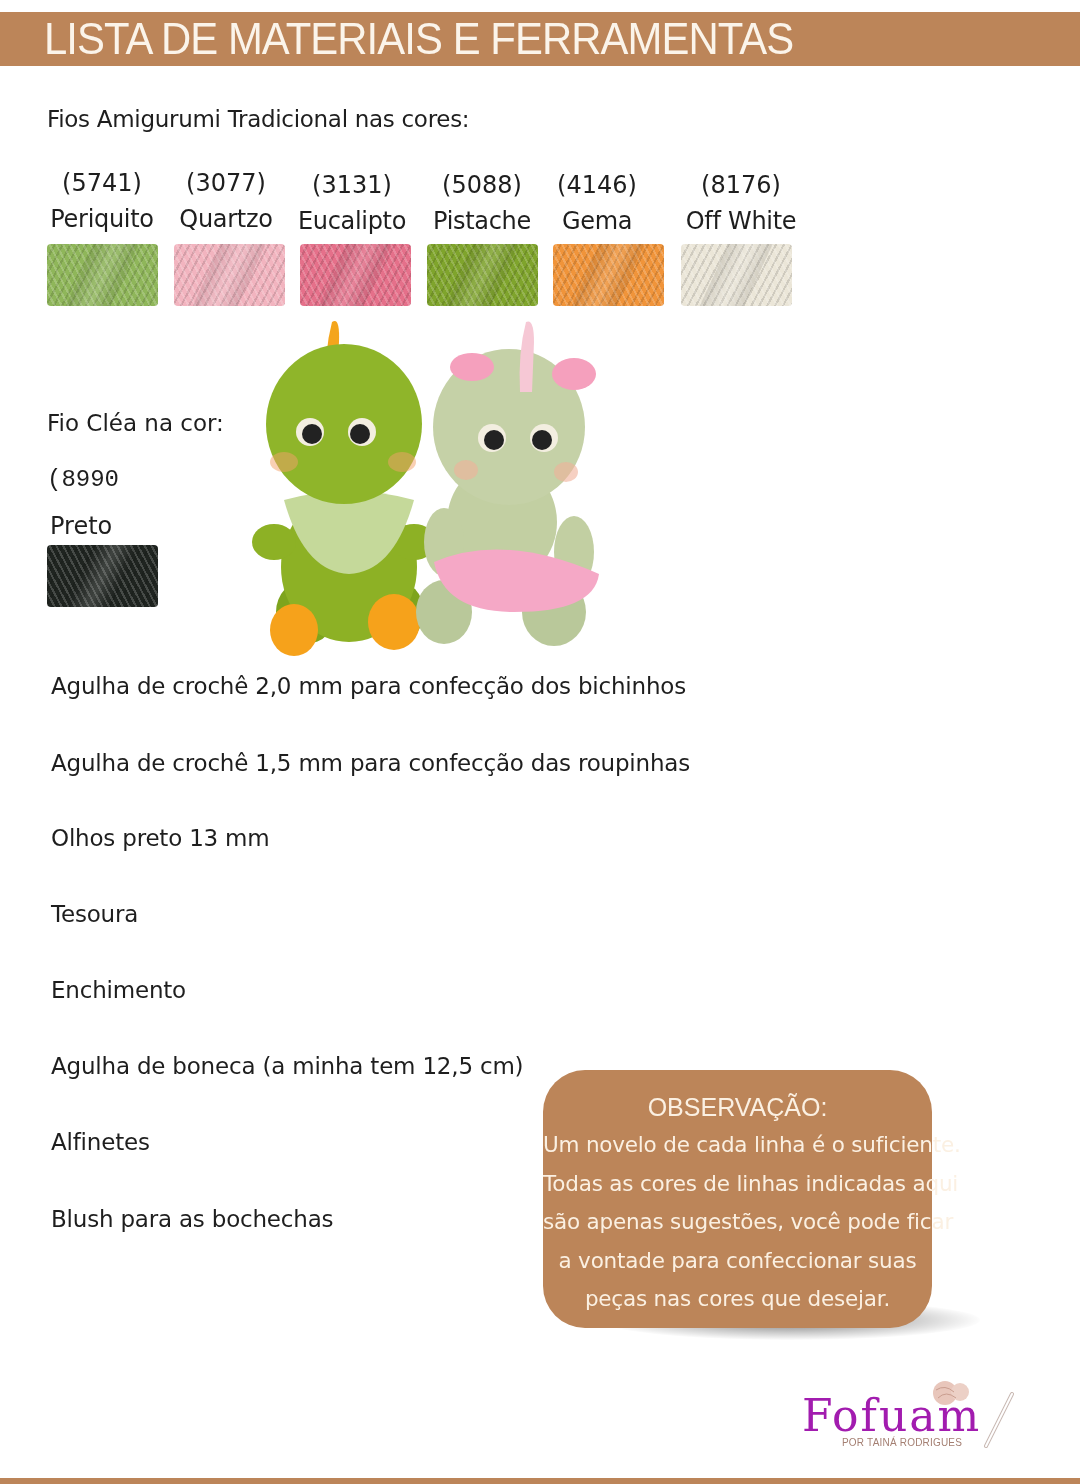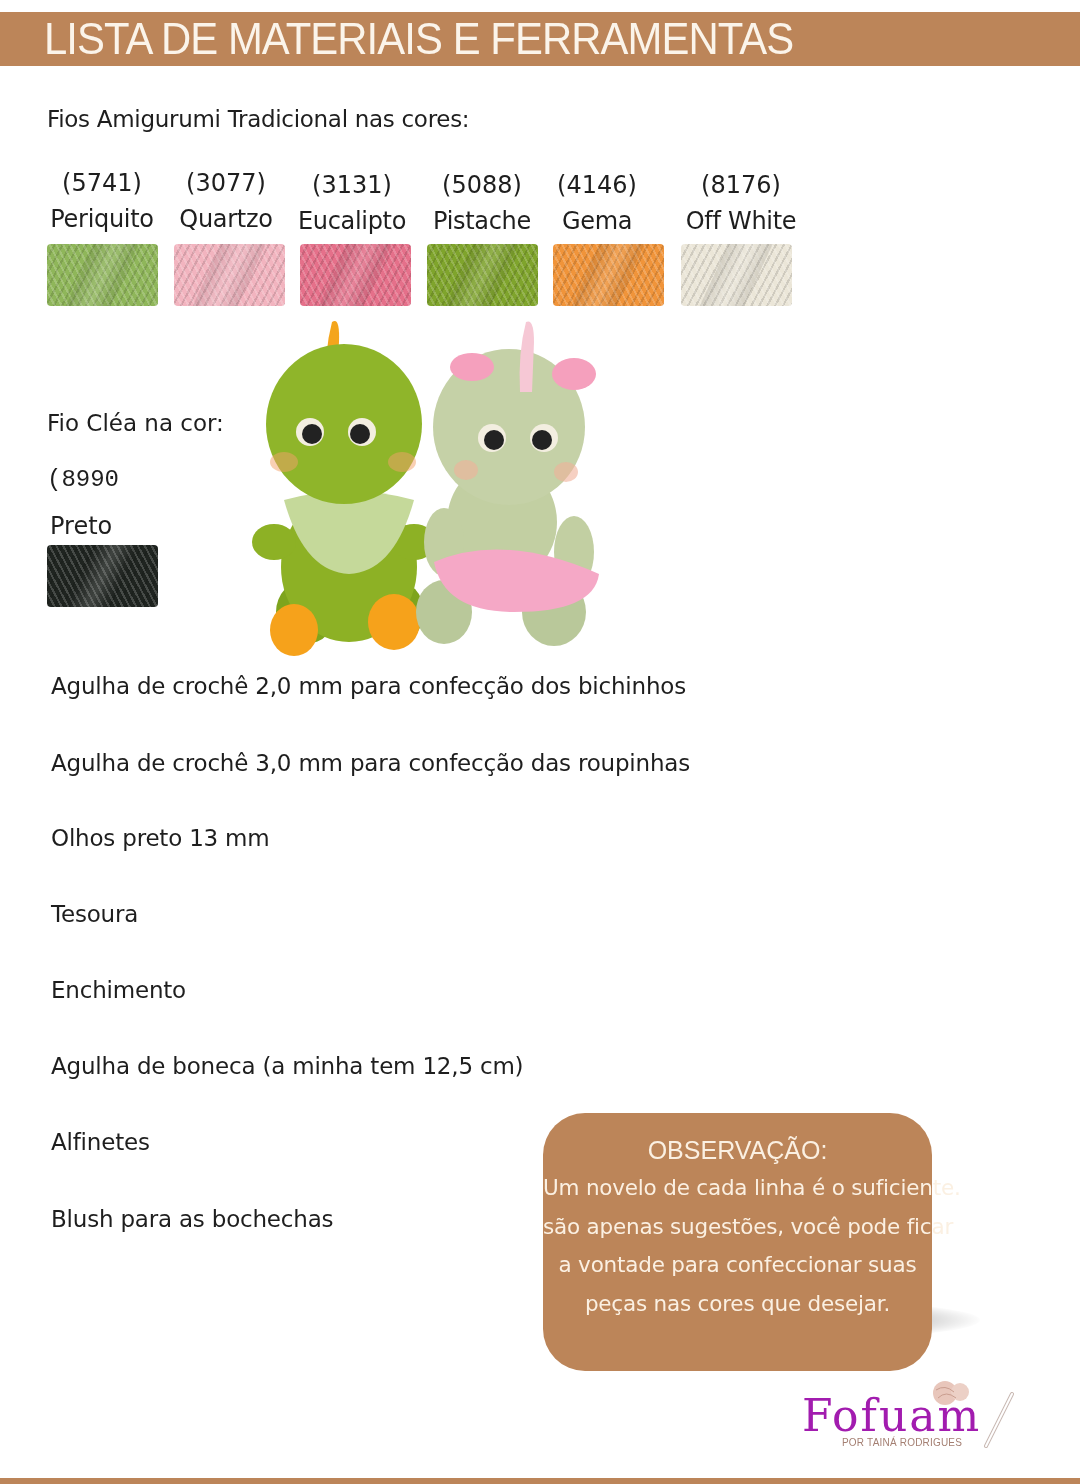--- a/index.html
+++ b/index.html
@@ -45,21 +45,21 @@
 
   .photo { position: absolute; left: 244px; top: 312px; width: 370px; height: 352px; }
 
   .tool-item { position: absolute; left: 51px; font-size: 23px; white-space: nowrap; letter-spacing: -0.2px; }
 
   .note-shadow {
     position: absolute; left: 600px; top: 1300px; width: 380px; height: 40px;
     border-radius: 50%; background: radial-gradient(ellipse at center, rgba(0,0,0,0.55) 0%, rgba(0,0,0,0.2) 45%, rgba(0,0,0,0) 72%);
   }
   .note-box {
-    position: absolute; left: 543px; top: 1113px; width: 389px; height: 258px;
+    position: absolute; left: 543px; top: 1070px; width: 389px; height: 258px;
     background: #bc8559; border-radius: 42px; color: #fbf0e2; text-align: center;
     padding-top: 18px;
   }
   .note-title { font-family: "Liberation Sans", sans-serif; font-size: 25px; line-height: 38px; }
   .note-line { font-size: 21.5px; line-height: 38.5px; white-space: nowrap; letter-spacing: -0.2px; }
 
   .logo { position: absolute; left: 802px; top: 1378px; width: 220px; height: 74px; }
   .logo-word {
     position: absolute; left: 0; top: 12px; font-family: "DejaVu Serif", serif; font-size: 44px;
     color: #a21caf; letter-spacing: 2px; font-weight: 300;
@@ -154,32 +154,33 @@
     <ellipse cx="248" cy="126" rx="14" ry="14" fill="#f3eee0"></ellipse>
     <ellipse cx="300" cy="126" rx="14" ry="14" fill="#f3eee0"></ellipse>
     <circle cx="250" cy="128" r="10" fill="#222"></circle>
     <circle cx="298" cy="128" r="10" fill="#222"></circle>
     <ellipse cx="222" cy="158" rx="12" ry="10" fill="#f0b09a" opacity="0.6"></ellipse>
     <ellipse cx="322" cy="160" rx="12" ry="10" fill="#f0b09a" opacity="0.6"></ellipse>
   </g>
 </svg>
 
 <div class="tool-item" style="top:673px;">Agulha de crochê 2,0 mm para confecção dos bichinhos</div>
-<div class="tool-item" style="top:750px;">Agulha de crochê 3,0 mm para confecção das roupinhas</div>
+<div class="tool-item" style="top:750px;">Agulha de crochê 1,5 mm para confecção das roupinhas</div>
 <div class="tool-item" style="top:825px;">Olhos preto 13 mm</div>
 <div class="tool-item" style="top:901px;">Tesoura</div>
 <div class="tool-item" style="top:977px;">Enchimento</div>
 <div class="tool-item" style="top:1053px;">Agulha de boneca (a minha tem 12,5 cm)</div>
 <div class="tool-item" style="top:1129px;">Alfinetes</div>
 <div class="tool-item" style="top:1206px;">Blush para as bochechas</div>
 
 <div class="note-shadow"></div>
 <div class="note-box">
   <div class="note-title">OBSERVAÇÃO:</div>
   <div class="note-line">Um novelo de cada linha é o suficiente.</div>
+  <div class="note-line">Todas as cores de linhas indicadas aqui</div>
   <div class="note-line">são apenas sugestões, você pode ficar</div>
   <div class="note-line">a vontade para confeccionar suas</div>
   <div class="note-line">peças nas cores que desejar.</div>
 </div>
 
 <div class="logo">
   <svg style="position:absolute; left:128px; top:0;" width="44" height="30" viewBox="0 0 44 30">
     <circle cx="15" cy="15" r="12" fill="#e8c6bb"></circle>
     <circle cx="30" cy="14" r="9" fill="#ecd0c6"></circle>
     <path d="M6 12 Q15 6 24 14 M8 20 Q16 12 26 20" stroke="#c99d8f" fill="none" stroke-width="1"></path>

